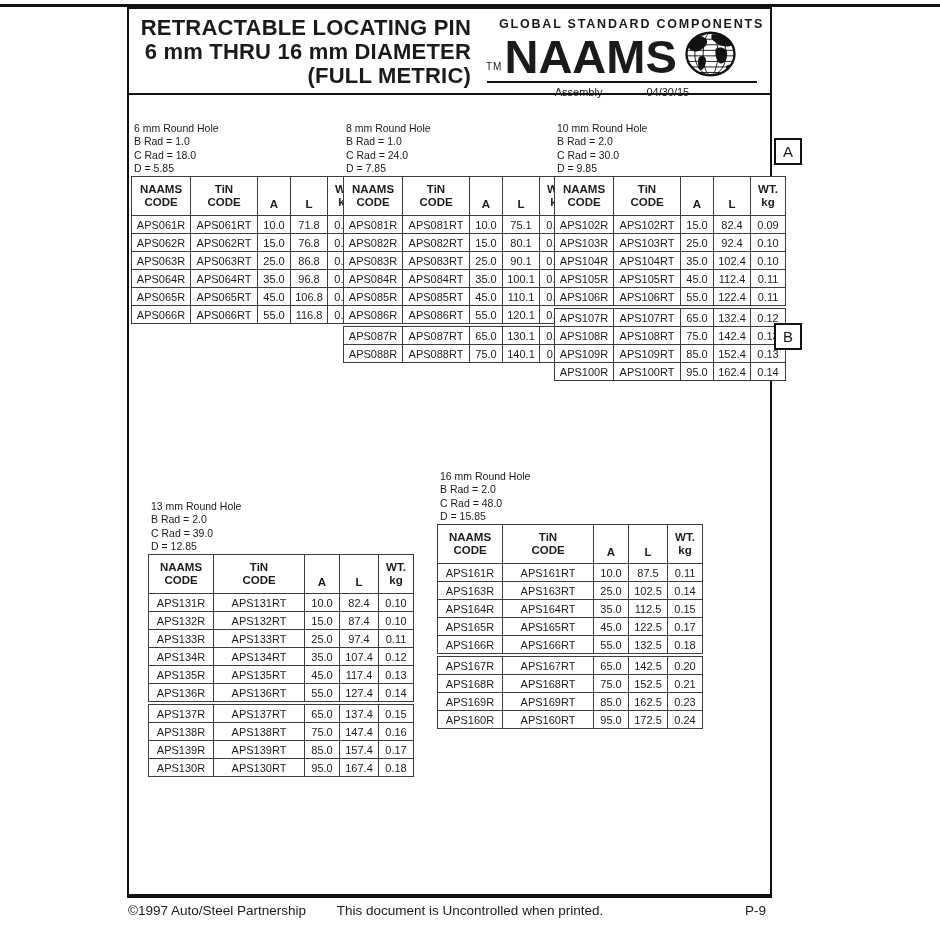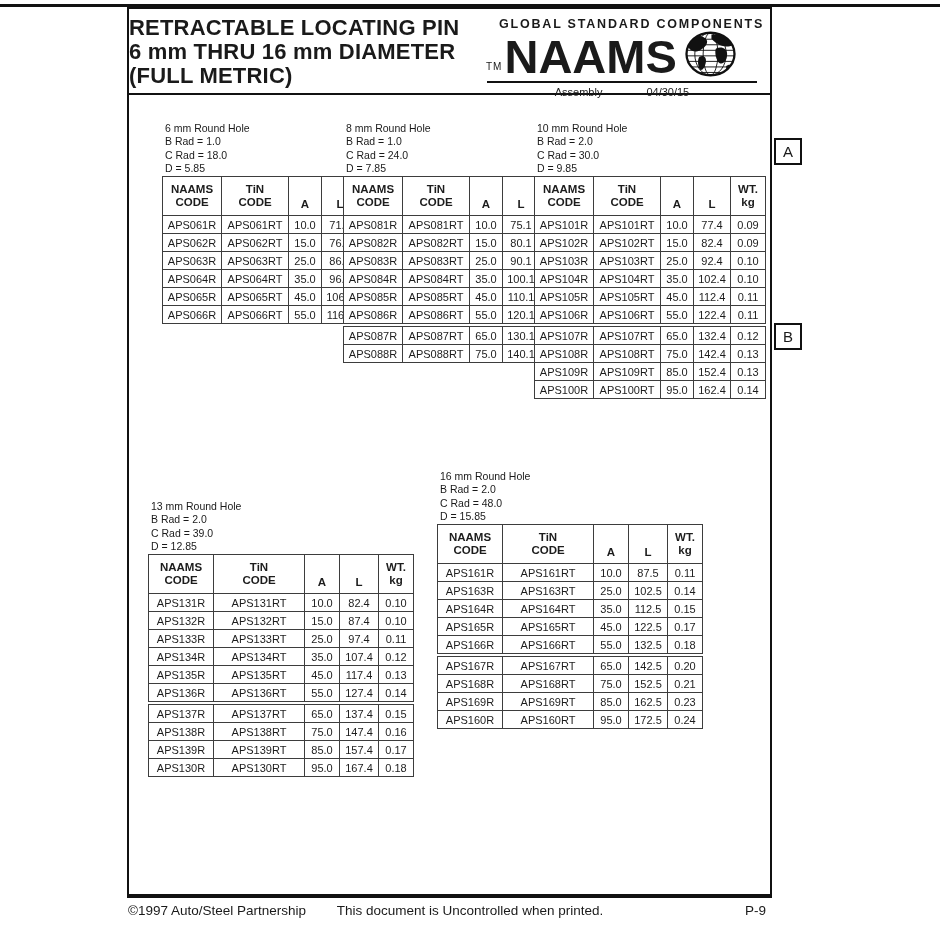--- a/index.html
+++ b/index.html
@@ -13,21 +13,21 @@
   }
   .main-box {
     position:absolute; left:127px; top:7px; width:641px; height:885px;
     border:2px solid #111; border-bottom-width:4px; background:#fff;
   }
   
   .header-bar {
     position:relative; height:84px; border-bottom:2px solid #111;
   }
   .doc-title {
-    position:absolute; left:0; top:7px; width:342px; text-align:left;
+    position:absolute; left:0; top:7px; width:342px; text-align:right;
     font-size:22px; font-weight:bold; line-height:24px; letter-spacing:0.2px;
   }
   .brand { position:absolute; left:344px; top:0; width:292px; }
   .tagline {
     margin:8px 0 0 26px; font-size:12.5px; font-weight:bold; letter-spacing:1.8px;
     white-space:nowrap;
   }
   .brand-row { display:flex; align-items:flex-end; margin-top:0px; height:48px; }
   .tm { font-size:10px; font-weight:normal; letter-spacing:1px; margin:0 2px 7px 13px; }
   .bname {
@@ -36,23 +36,23 @@
   }
   .brand-row svg { margin:0 0 1px 5px; }
   .brule { margin:2px 0 0 14px; width:270px; border-top:2.5px solid #111; }
   .bsub {
     margin:3px 0 0 14px; width:270px; display:flex; justify-content:center;
     font-size:11px;
     gap:44px;
   }
   
   .tsec { position:absolute; }
-  #tsec0 { left:131px; top:122px;margin-left:31px; }
+  #tsec0 { left:131px; top:122px; }
   #tsec1 { left:343px; top:122px; }
-  #tsec2 { left:534px; top:122px; }
+  #tsec2 { left:554px; top:122px; }
   #tsec3 { left:148px; top:470px;margin-top:30px; }
   #tsec4 { left:437px; top:470px; }
   .tsec .info { font-size:10.5px; line-height:13.4px; height:54px; padding-left:3px; white-space:nowrap; }
   .tsec table { border-collapse:collapse; background:#fff; }
   .tsec th, .tsec td {
     border:1px solid #3d3d3d; text-align:center; color:#1c1c1c; padding:0 2px;
   }
   .tsec th { font-size:11.5px; font-weight:bold; height:34px; line-height:13px; vertical-align:middle; }
   .tsec th.single { vertical-align:bottom; padding-bottom:4px; }
   .tsec td { font-size:11px; height:17px; font-weight:normal; }
@@ -281,27 +281,20 @@
         <tr>
           <th class="c0">NAAMS<br>CODE</th>
           <th class="c1">TiN<br>CODE</th>
           <th class="c2 single">A</th>
           <th class="c3 single">L</th>
           <th class="c4">WT.<br>kg</th>
         </tr>
       </thead>
       <tbody>
         <tr>
-          <td class="c0">APS101R</td>
-          <td class="c1">APS101RT</td>
-          <td class="c2">10.0</td>
-          <td class="c3">77.4</td>
-          <td class="c4">0.09</td>
-        </tr>
-        <tr>
           <td class="c0">APS102R</td>
           <td class="c1">APS102RT</td>
           <td class="c2">15.0</td>
           <td class="c3">82.4</td>
           <td class="c4">0.09</td>
         </tr>
         <tr>
           <td class="c0">APS103R</td>
           <td class="c1">APS103RT</td>
           <td class="c2">25.0</td>

